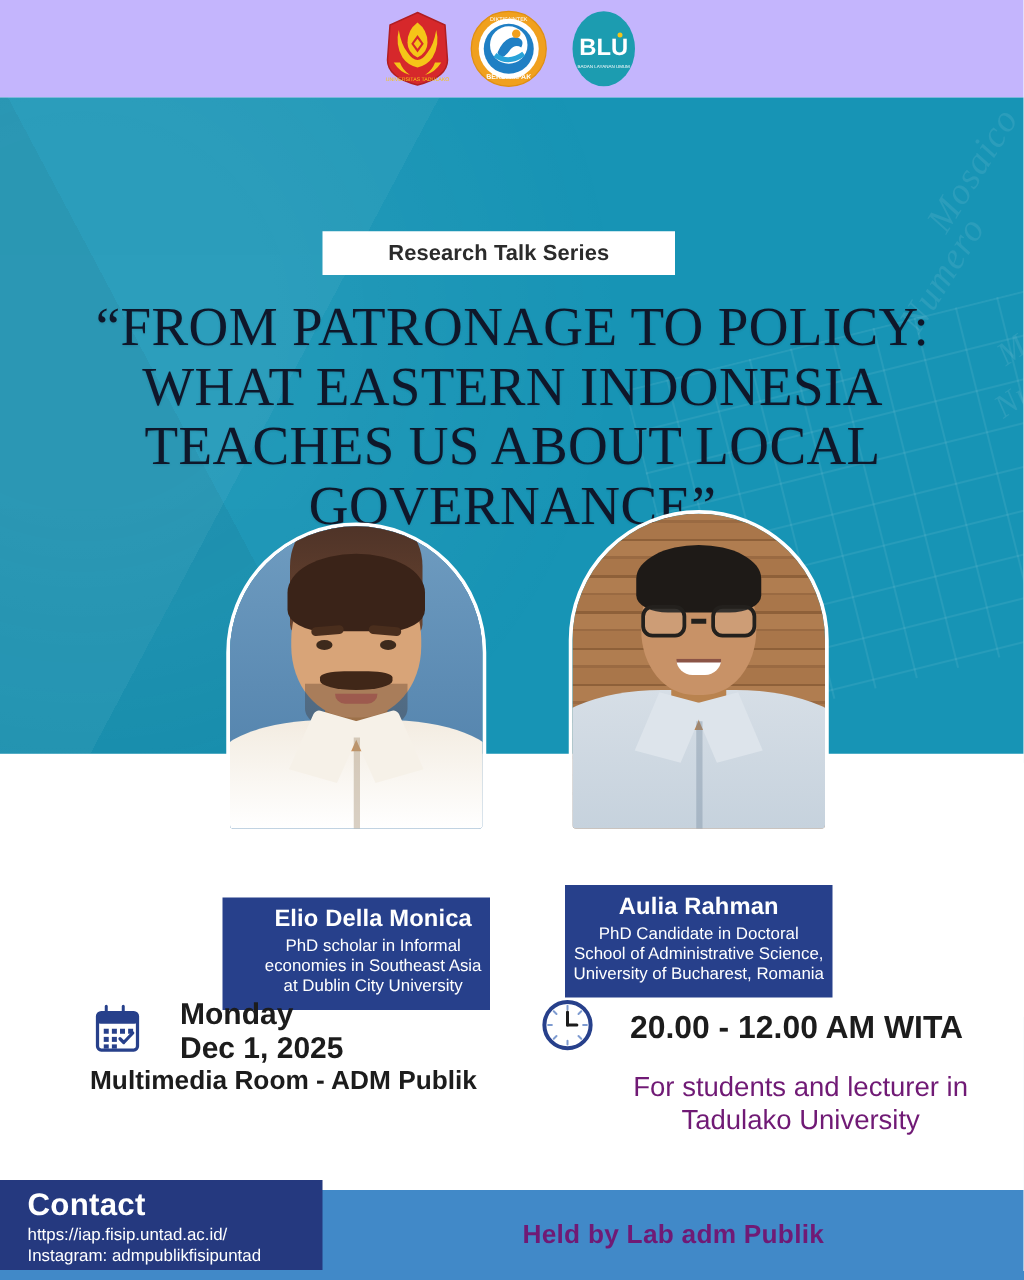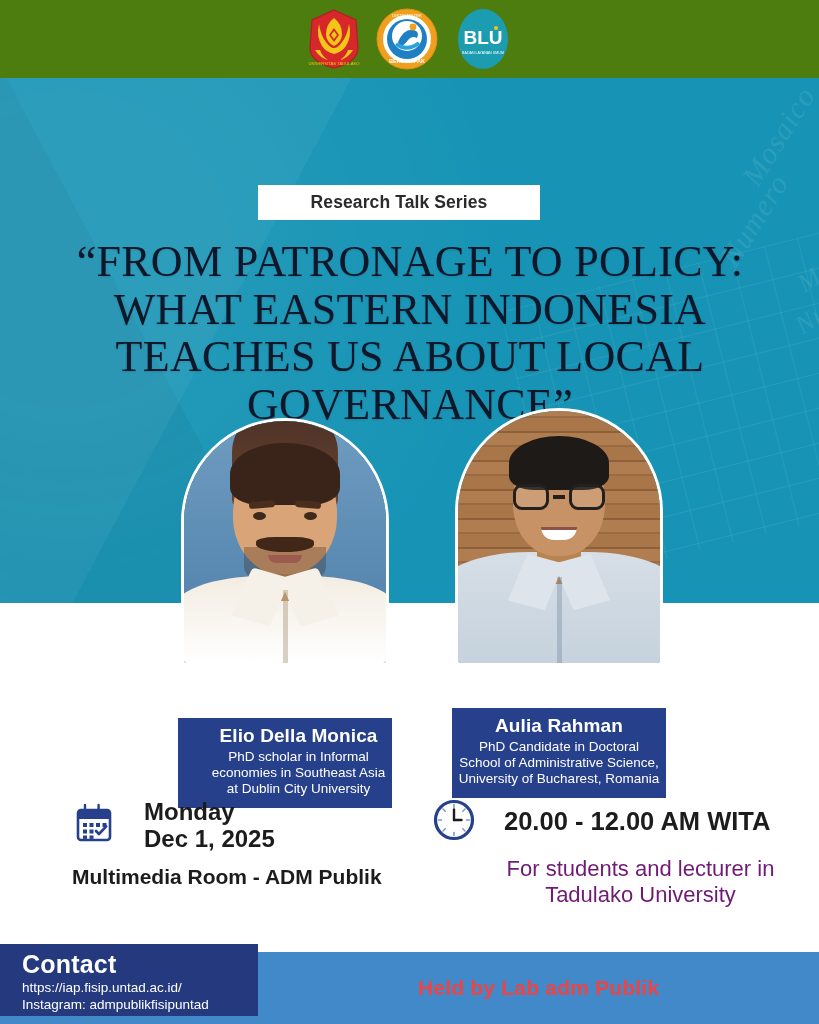--- a/index.html
+++ b/index.html
@@ -13,21 +13,21 @@
     position: relative;
     width: 819px; height: 1024px;
     background: #ffffff;
     overflow: hidden;
   }
 
   
   .logo-strip {
     position: absolute; top: 0; left: 0;
     width: 819px; height: 78px;
-    background: #4d7c0f;
+    background: #c4b5fd;
     display: flex; align-items: center; justify-content: center;
     gap: 14px;
   }
   .logo { position: relative; }
 
   
   .logo-untad { width: 56px; height: 62px; }
   .logo-dikti { width: 62px; height: 62px; }
   .logo-blu   { width: 62px; height: 62px; }
 
@@ -264,38 +264,37 @@
     width: 819px; height: 150px;
   }
   .det-left  { position: absolute; left: 72px;  top: 8px; }
   .det-right { position: absolute; left: 432px; top: 8px; }
   .det-row { display: flex; align-items: center; gap: 28px; }
   .det-text { font-weight: 700; color: #1c1c1c; }
   .d-line1 { font-size: 24px; line-height: 1.14; }
   .d-line2 { font-size: 24px; line-height: 1.14; }
   .d-time  { font-size: 25.5px; line-height: 1.14; color: #1c1c1c; font-weight: 700; }
   .det-sub {
-    margin-top: 12px;
     font-size: 21px; font-weight: 700; color: #1c1c1c; text-align: right;
   }
   .det-sub-r {
     margin-top: 10px; margin-left: 30px;
     font-size: 22px; font-weight: 400; color: #701a75;
     line-height: 1.18; text-align: center;
   }
 
   
   .footer-band {
     position: absolute; left: 0; top: 952px;
     width: 819px; height: 72px;
     background: #4189c8;
   }
   .held-by {
     position: absolute; left: 418px; top: 976px;
-    font-size: 21px; font-weight: 700; color: #ef4444;
+    font-size: 21px; font-weight: 700; color: #701a75;
     letter-spacing: .2px;
   }
   .contact-box {
     position: absolute; left: 0; top: 944px;
     width: 258px; height: 72px;
     background: #25397f;
     color: #ffffff;
     padding: 6px 0 0 22px;
   }
   .contact-title {

